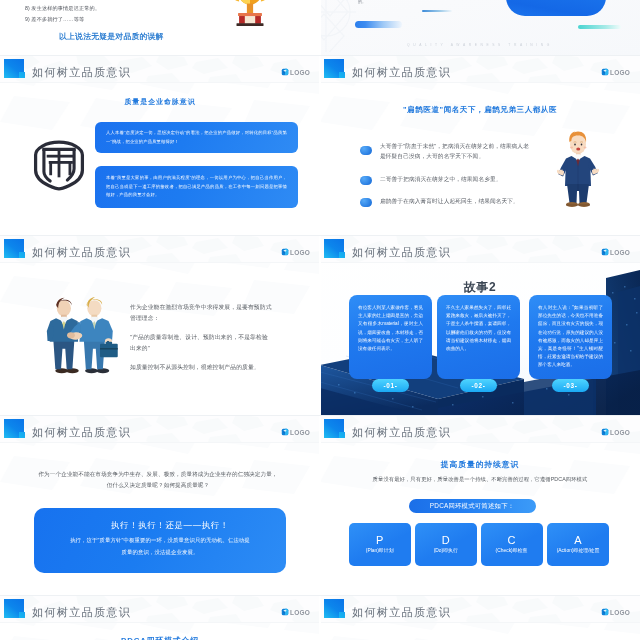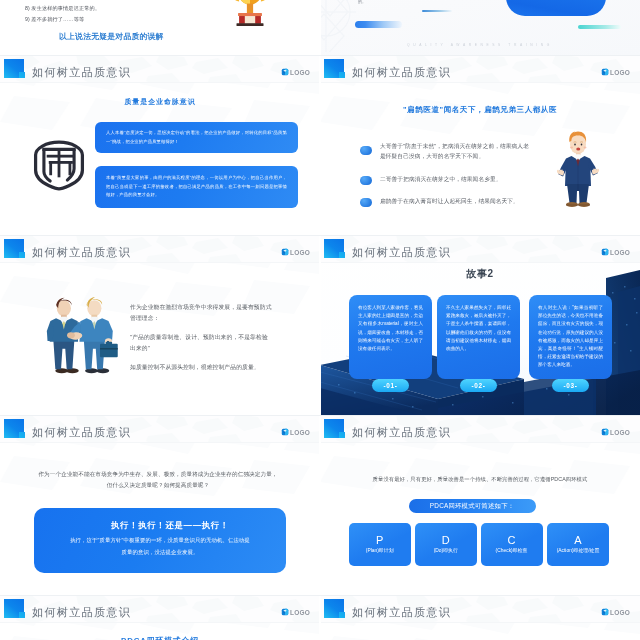--- a/index.html
+++ b/index.html
@@ -75,36 +75,36 @@
 #s3 .man{position:absolute;left:236px;top:74px;}
 
 
 #s4{left:0;top:236px;}
 #s4 .hs{position:absolute;left:46px;top:61px;}
 #s4 .p{left:130px;width:142px;}
 
 
 #s5{left:320px;top:236px;background:#ffffff;}
 #s5 .city{position:absolute;left:0;top:0;width:320px;height:180px;}
-#s5 .st{top:31px;color:#3b4654;font-size:10px;letter-spacing:.6px;font-weight:bold;}
+#s5 .st{top:43px;color:#3b4654;font-size:12px;letter-spacing:.6px;font-weight:bold;}
 #s5 .card{position:absolute;top:59px;width:83px;height:84px;border-radius:8px;
   color:#fff;font-size:4.6px;line-height:8.2px;padding:9px 9px 14px;text-align:justify;
   background:linear-gradient(165deg,#2f8df6 0%,#1f79ef 45%,#1b6ee8 100%);}
 #s5 .num{position:absolute;width:37px;height:13px;border-radius:6.5px;
   background:linear-gradient(180deg,#4fd4ff 0%,#1ba9f4 100%);color:#fff;font-size:6.4px;
   font-weight:bold;display:flex;align-items:center;justify-content:center;letter-spacing:.6px;}
 
 
 #s6{left:0;top:416px;}
 #s6 .intro{position:absolute;left:36px;top:53px;width:244px;text-align:center;
   font-size:5.6px;color:#54595f;line-height:11px;letter-spacing:.1px;}
 #s6 .big{position:absolute;left:34px;top:92px;width:252px;height:65px;border-radius:10px;
   background:linear-gradient(118deg,#1772ef 0%,#1b7cf1 45%,#2d8cf5 100%);}
 #s6 .bt1{position:absolute;left:0;top:12px;width:272px;text-align:center;color:#fff;
-  font-size:8.4px;font-weight:700;letter-spacing:.7px;}
+  font-size:8.4px;font-weight:400;letter-spacing:.7px;}
 #s6 .bt2{position:absolute;left:35px;top:26px;width:182px;text-align:center;color:#fff;
   font-size:5.4px;line-height:12px;letter-spacing:.1px;}
 
 
 #s7{left:320px;top:416px;}
 #s7 .st{top:43px;}
 #s7 .intro{position:absolute;left:25px;top:58px;width:270px;text-align:center;
   font-size:5.3px;color:#54595f;line-height:10px;letter-spacing:.1px;white-space:nowrap;}
 #s7 .pill{position:absolute;left:88.6px;top:83px;width:127px;height:14px;border-radius:7px;
   background:linear-gradient(90deg,#1b6fe8 0%,#2480f2 45%,#3c9bf8 100%);
@@ -625,20 +625,21 @@
       <div class="logo">
         <svg width="8" height="8" viewBox="0 0 16 16">
         <rect x="1.5" y="1.5" width="13" height="13" rx="3" fill="#1080d8"></rect>
         <path d="M8 1.5 h3.5 a3 3 0 0 1 3 3 V11 a3 3 0 0 1 -3 3 H8 Z" fill="#2fb5f0"></path>
         <path d="M4.5 5.5 L8 3.6 L11.5 5.5 L8 7.4 Z" fill="#ffffff" opacity=".92"></path>
         <path d="M4.5 5.5 L8 7.4 L8 11.4 L4.5 9.5 Z" fill="#0a66bd" opacity=".55"></path>
       </svg>
         <span class="logo-txt">LOGO</span>
       </div>
     </div>
+    <div class="sec-title st">提高质量的持续意识</div>
     <div class="intro">质量没有最好，只有更好，质量改善是一个持续、不断完善的过程，它遵循PDCA四环模式</div>
     <div class="pill">PDCA回环模式可简述如下：</div>
     <div class="pd" style="left:28.7px">
       <span class="L">P</span>
       <span class="S">(Plan)即计划</span>
     </div>
     <div class="pd" style="left:94.8px">
       <span class="L">D</span>
       <span class="S">(Do)即执行</span>
     </div>

